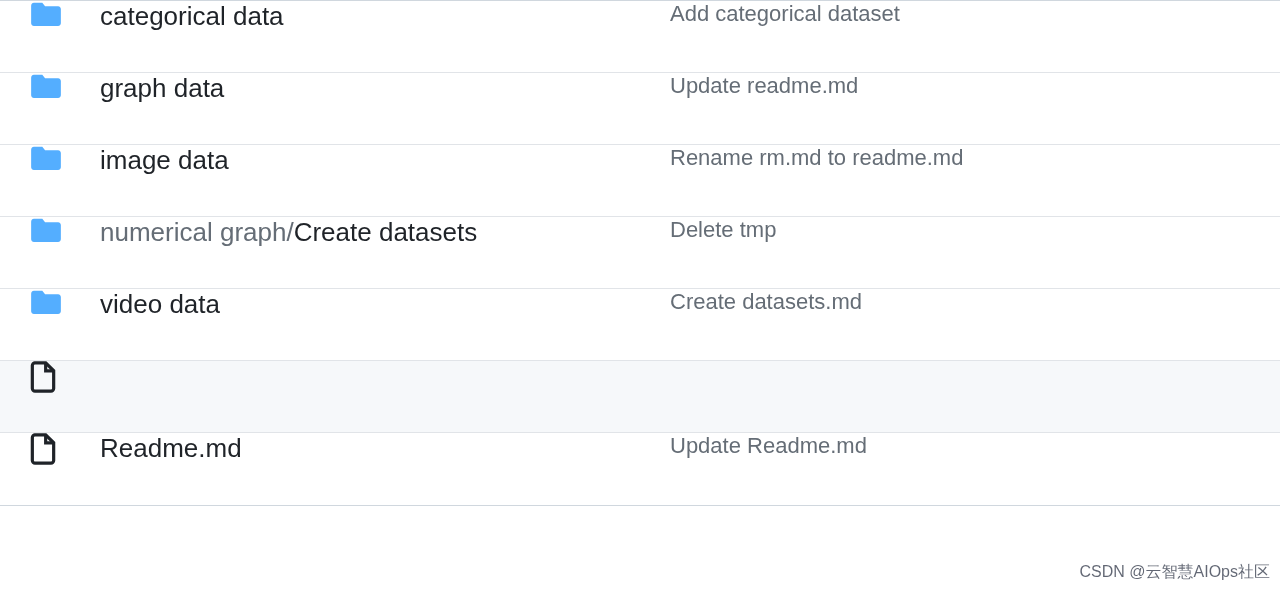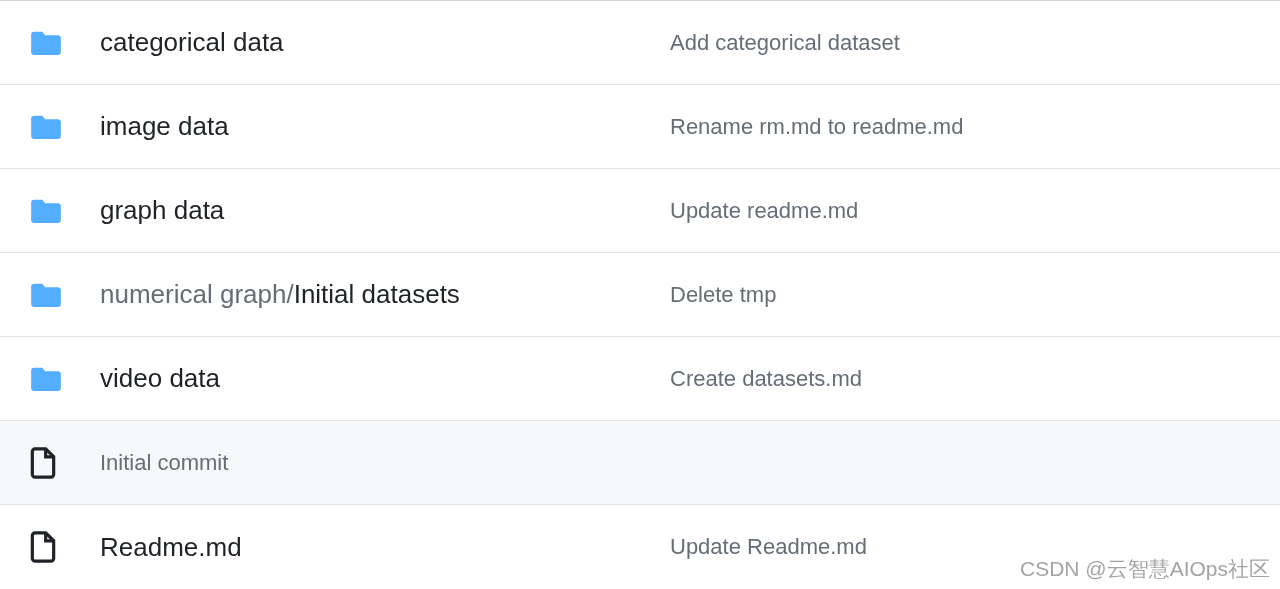--- a/index.html
+++ b/index.html
@@ -14,23 +14,23 @@
       height: 589px;
       overflow: hidden;
       position: relative;
     }
     .file-list {
       border-top: 1px solid #d0d7de;
       border-bottom: 1px solid #d0d7de;
     }
     .file-row {
       display: flex;
-      align-items: center;
+      align-items: flex-start;
       padding: 0 30px;
-      height: 84px;
+      height: 72px;
       border-bottom: 1px solid #e1e4e8;
       background: #ffffff;
     }
     .file-row:last-child {
       border-bottom: none;
     }
     .file-row.hovered {
       background: #f6f8fa;
     }
     .icon-cell {
@@ -64,22 +64,22 @@
     }
     .commit-cell {
       flex: 1;
       font-size: 22px;
       color: #656d76;
     }
     .watermark {
       position: absolute;
       right: 10px;
       bottom: 6px;
-      font-size: 21px;
-      color: #737373;
+      font-size: 16px;
+      color: #0f172a;
       opacity: 0.65;
       pointer-events: none;
     }
   </style>
 </head>
 <body>
 
 <div class="file-list">
     <div class="file-row">
       <div class="icon-cell">
@@ -92,44 +92,44 @@
       </div>
       <div class="commit-cell">Add categorical dataset</div>
     </div>
     <div class="file-row">
       <div class="icon-cell">
         <svg class="folder-icon" viewBox="0 0 16 14">
   <path d="M1.5 1 L6 1 L7.5 2.8 L14.5 2.8 C15.3 2.8 16 3.5 16 4.3 L16 12 C16 12.8 15.3 13.5 14.5 13.5 L1.5 13.5 C0.7 13.5 0 12.8 0 12 L0 2.5 C0 1.7 0.7 1 1.5 1 Z"></path>
 </svg>
       </div>
       <div class="name-cell">
+        <span>graph data</span>
+      </div>
+      <div class="commit-cell">Update readme.md</div>
+    </div>
+    <div class="file-row">
+      <div class="icon-cell">
+        <svg class="folder-icon" viewBox="0 0 16 14">
+  <path d="M1.5 1 L6 1 L7.5 2.8 L14.5 2.8 C15.3 2.8 16 3.5 16 4.3 L16 12 C16 12.8 15.3 13.5 14.5 13.5 L1.5 13.5 C0.7 13.5 0 12.8 0 12 L0 2.5 C0 1.7 0.7 1 1.5 1 Z"></path>
+</svg>
+      </div>
+      <div class="name-cell">
         <span>image data</span>
       </div>
       <div class="commit-cell">Rename rm.md to readme.md</div>
     </div>
     <div class="file-row">
       <div class="icon-cell">
         <svg class="folder-icon" viewBox="0 0 16 14">
   <path d="M1.5 1 L6 1 L7.5 2.8 L14.5 2.8 C15.3 2.8 16 3.5 16 4.3 L16 12 C16 12.8 15.3 13.5 14.5 13.5 L1.5 13.5 C0.7 13.5 0 12.8 0 12 L0 2.5 C0 1.7 0.7 1 1.5 1 Z"></path>
 </svg>
       </div>
       <div class="name-cell">
-        <span>graph data</span>
-      </div>
-      <div class="commit-cell">Update readme.md</div>
-    </div>
-    <div class="file-row">
-      <div class="icon-cell">
-        <svg class="folder-icon" viewBox="0 0 16 14">
-  <path d="M1.5 1 L6 1 L7.5 2.8 L14.5 2.8 C15.3 2.8 16 3.5 16 4.3 L16 12 C16 12.8 15.3 13.5 14.5 13.5 L1.5 13.5 C0.7 13.5 0 12.8 0 12 L0 2.5 C0 1.7 0.7 1 1.5 1 Z"></path>
-</svg>
-      </div>
-      <div class="name-cell">
         <span class="muted">numerical graph/</span>
-        <span>Initial datasets</span>
+        <span>Create datasets</span>
       </div>
       <div class="commit-cell">Delete tmp</div>
     </div>
     <div class="file-row">
       <div class="icon-cell">
         <svg class="folder-icon" viewBox="0 0 16 14">
   <path d="M1.5 1 L6 1 L7.5 2.8 L14.5 2.8 C15.3 2.8 16 3.5 16 4.3 L16 12 C16 12.8 15.3 13.5 14.5 13.5 L1.5 13.5 C0.7 13.5 0 12.8 0 12 L0 2.5 C0 1.7 0.7 1 1.5 1 Z"></path>
 </svg>
       </div>
       <div class="name-cell">
@@ -137,21 +137,20 @@
       </div>
       <div class="commit-cell">Create datasets.md</div>
     </div>
     <div class="file-row hovered">
       <div class="icon-cell">
         <svg class="file-icon" viewBox="0 0 14 18">
   <path d="M2 1 L8.5 1 L13 5.5 L13 15.5 C13 16.3 12.3 17 11.5 17 L2.5 17 C1.7 17 1 16.3 1 15.5 L1 2.5 C1 1.7 1.7 1 2.5 1 Z"></path>
   <path d="M8.5 1 L8.5 5.5 L13 5.5"></path>
 </svg>
       </div>
-      <div class="commit-cell">Initial commit</div>
     </div>
     <div class="file-row">
       <div class="icon-cell">
         <svg class="file-icon" viewBox="0 0 14 18">
   <path d="M2 1 L8.5 1 L13 5.5 L13 15.5 C13 16.3 12.3 17 11.5 17 L2.5 17 C1.7 17 1 16.3 1 15.5 L1 2.5 C1 1.7 1.7 1 2.5 1 Z"></path>
   <path d="M8.5 1 L8.5 5.5 L13 5.5"></path>
 </svg>
       </div>
       <div class="name-cell">
         <span>Readme.md</span>

